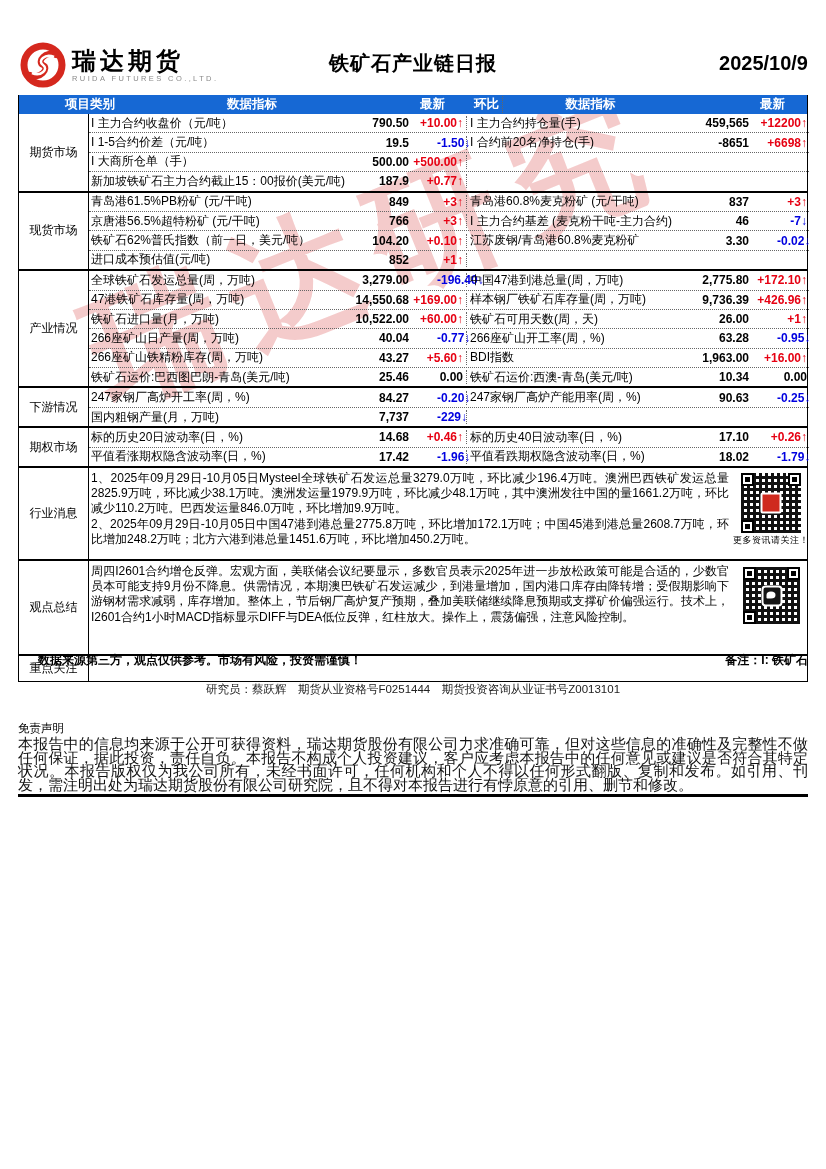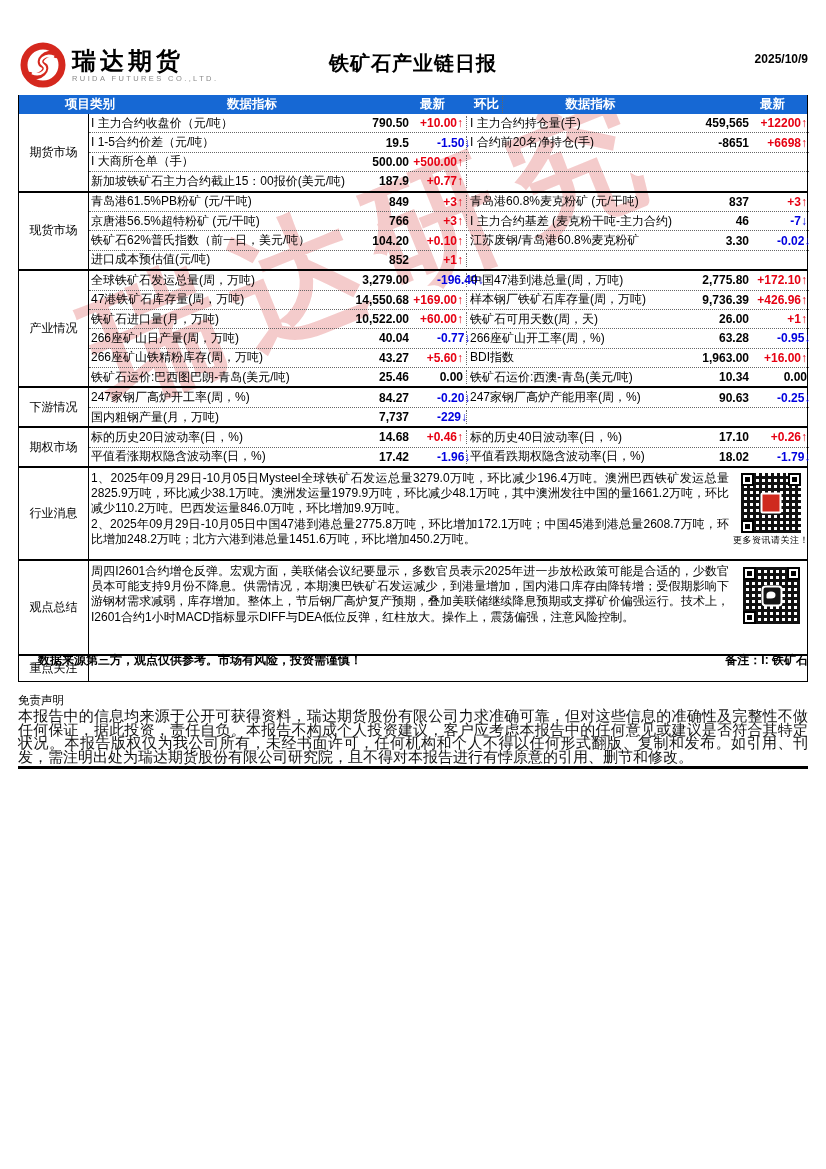--- a/index.html
+++ b/index.html
@@ -7,21 +7,21 @@
   .page{position:relative;width:826px;height:1169px;background:#fff;overflow:hidden;}
 
   
   .hdr{position:absolute;left:18px;top:40px;width:790px;height:52px;}
   .brand{position:absolute;left:2px;top:2px;display:flex;align-items:center;gap:6px;}
   .brand svg{display:block;}
   .brand-txt{display:flex;flex-direction:column;}
   .brand-name{font-size:24px;font-weight:bold;letter-spacing:4px;line-height:26px;}
   .brand-sub{font-size:7.5px;color:#8a8a8a;letter-spacing:2.4px;line-height:9px;}
   .doc-title{position:absolute;left:0;right:0;top:10px;text-align:center;font-size:20px;font-weight:bold;letter-spacing:1px;}
-  .doc-date{position:absolute;right:0;top:12px;font-size:12px;font-weight:bold;}
+  .doc-date{position:absolute;right:0;top:12px;font-size:20px;font-weight:bold;}
 
   
   .wm{position:absolute;left:70px;top:300px;z-index:0;font-size:132px;font-weight:bold;
       letter-spacing:18px;line-height:1;color:var(--wm,#e78686);opacity:.42;
       transform:rotate(-22deg);transform-origin:0 0;white-space:nowrap;pointer-events:none;}
 
   
   .tbl{position:absolute;left:18px;top:95px;width:790px;z-index:1;
        border-left:1.5px solid #000;border-right:1.5px solid #000;box-sizing:border-box;}
   .thead{display:flex;align-items:center;height:19px;background:var(--hbg,#1668d4);
@@ -329,18 +329,19 @@
         </div>
       </div>
     </div>
   </div>
 
   <div class="foot">
     <div class="foot-notes">
       <span>数据来源第三方，观点仅供参考。市场有风险，投资需谨慎！</span>
       <span>备注：I: 铁矿石</span>
     </div>
+    <div class="analyst">研究员：蔡跃辉　期货从业资格号F0251444　期货投资咨询从业证书号Z0013101</div>
     <div class="disc-title">免责声明</div>
     <div class="disc">本报告中的信息均来源于公开可获得资料，瑞达期货股份有限公司力求准确可靠，但对这些信息的准确性及完整性不做任何保证，据此投资，责任自负。本报告不构成个人投资建议，客户应考虑本报告中的任何意见或建议是否符合其特定状况。本报告版权仅为我公司所有，未经书面许可，任何机构和个人不得以任何形式翻版、复制和发布。如引用、刊发，需注明出处为瑞达期货股份有限公司研究院，且不得对本报告进行有悖原意的引用、删节和修改。</div>
     <div class="endline"></div>
   </div>
 
 </div>
 
 </body></html>

